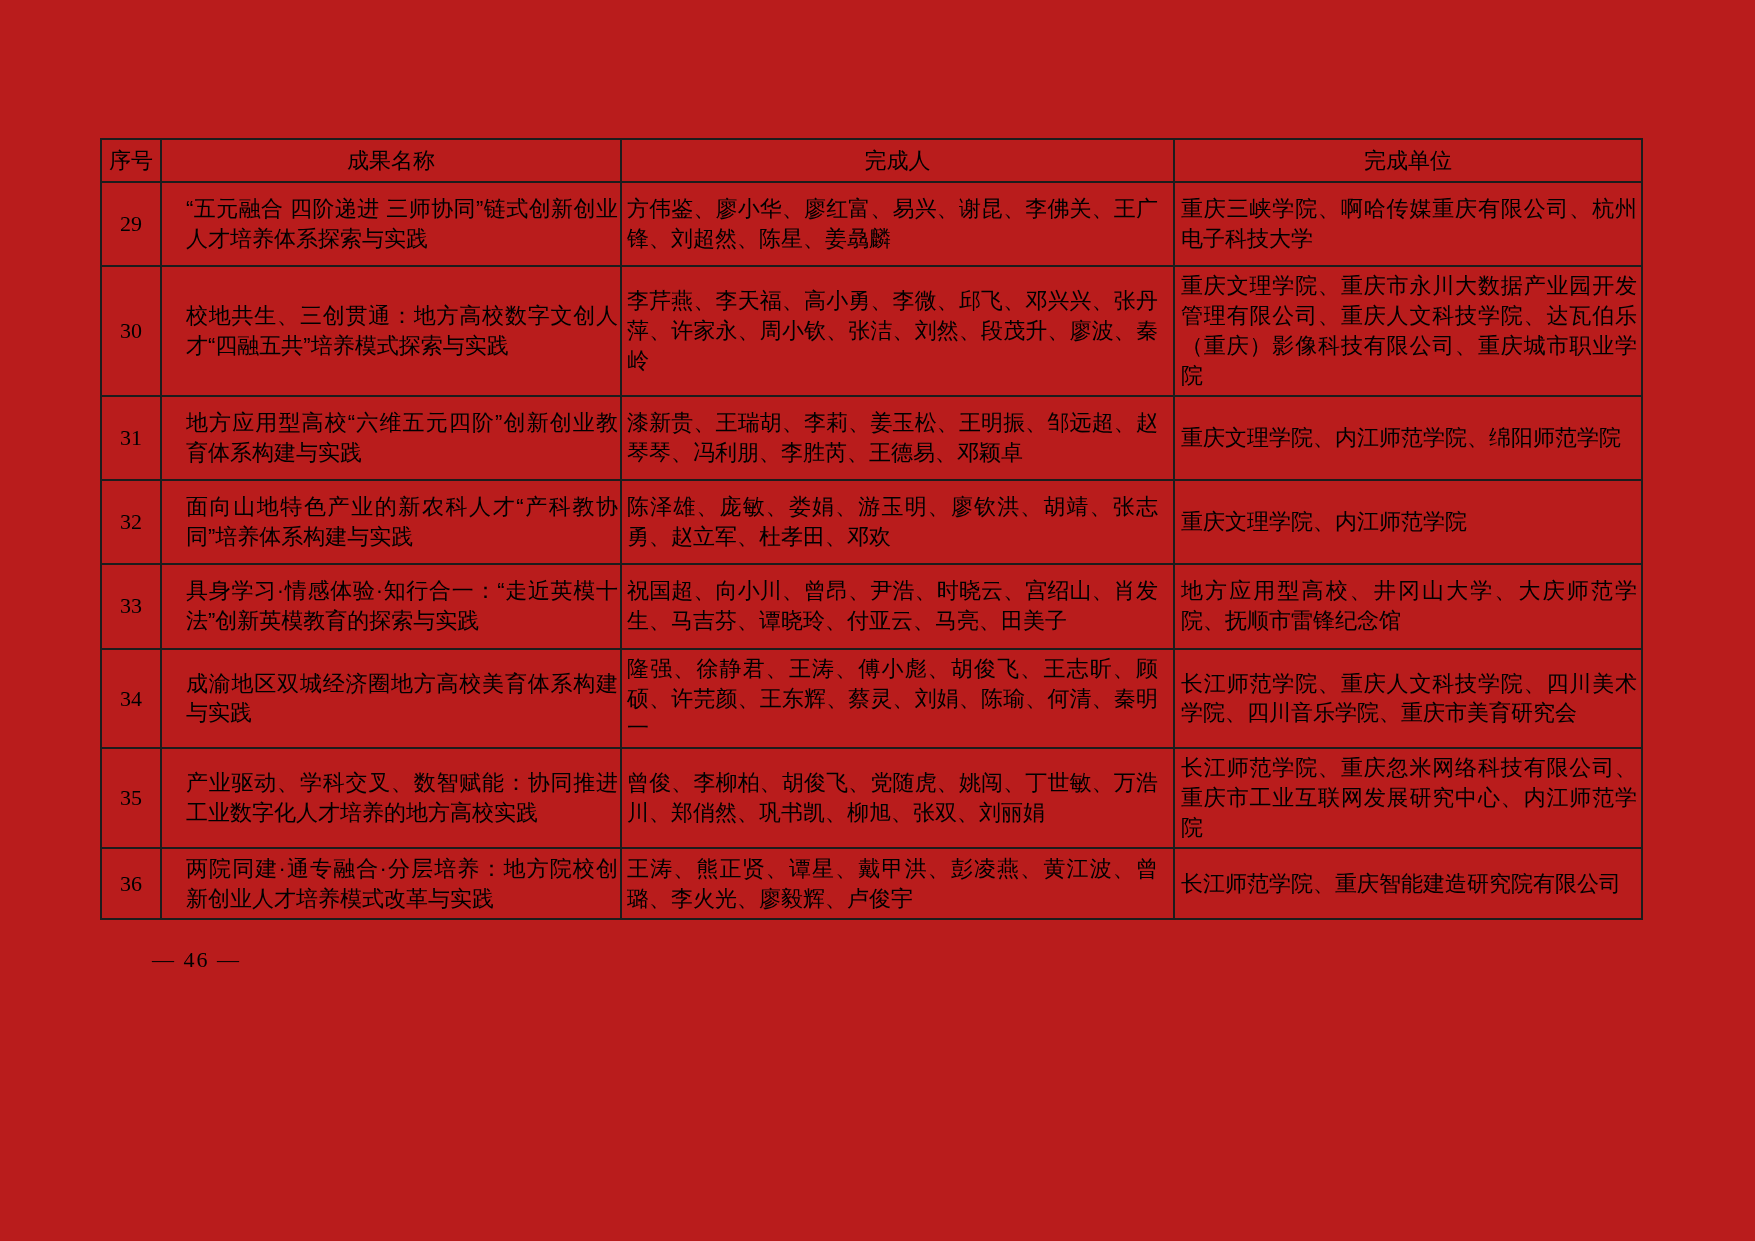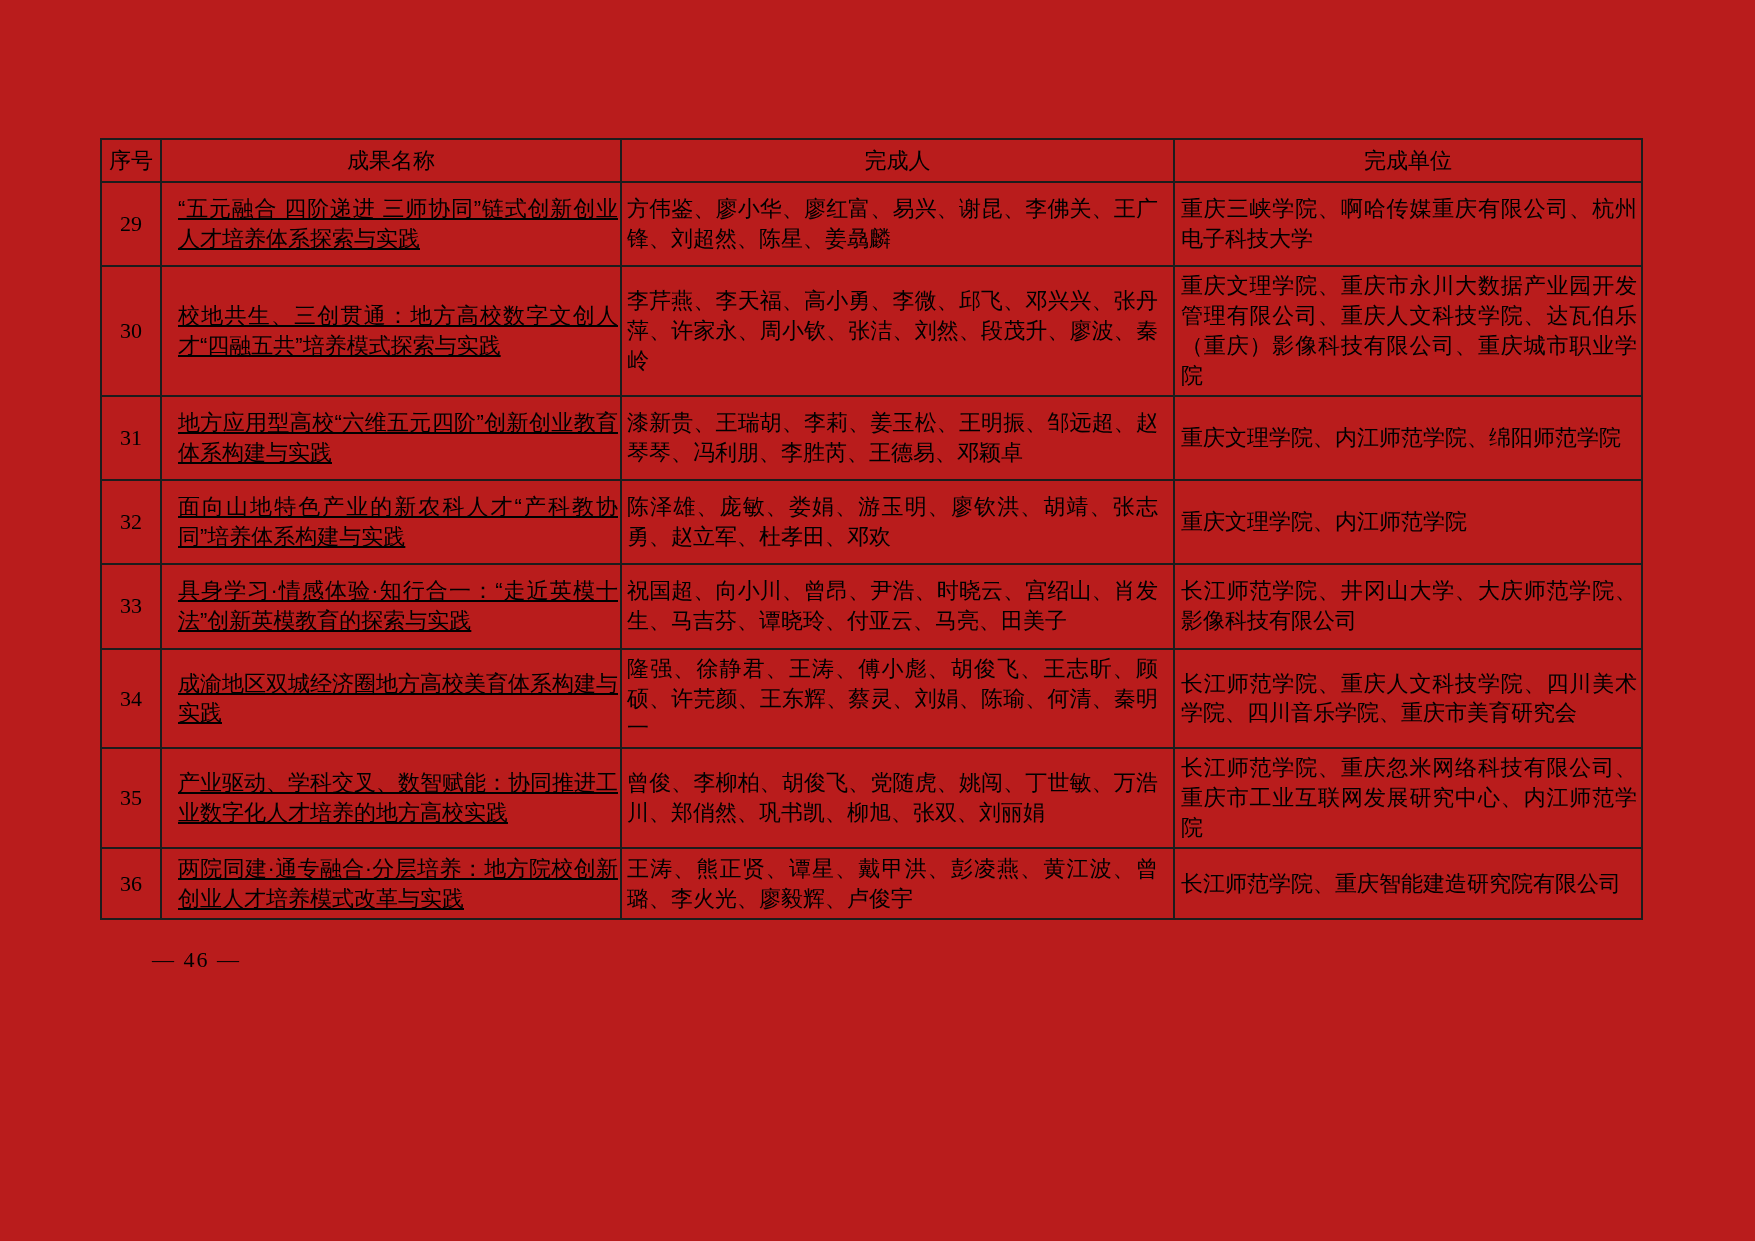--- a/index.html
+++ b/index.html
@@ -40,22 +40,21 @@
   }
   td.no {
     text-align: center;
     font-family: "Liberation Serif", serif;
     font-size: 25px;
     padding: 0;
     border-radius: 12px;
   }
   td.name {
     text-align: justify;
-    padding: 4px 2px 4px 16px;
-    text-decoration: underline;
+    padding: 4px 2px 4px 24px;
   }
   td.people {
     text-align: justify;
     padding: 4px 15px 4px 5px;
   }
   td.units {
     text-align: justify;
     padding: 4px 4px 4px 6px;
     margin-left: 11px;
   }
@@ -125,21 +124,21 @@
     <td class="no">32</td>
     <td class="name">面向山地特色产业的新农科人才“产科教协同”培养体系构建与实践</td>
     <td class="people">陈泽雄、庞敏、娄娟、游玉明、廖钦洪、胡靖、张志勇、赵立军、杜孝田、邓欢</td>
     <td class="units">重庆文理学院、内江师范学院</td>
   </tr>
 
   <tr>
     <td class="no">33</td>
     <td class="name">具身学习·情感体验·知行合一：“走近英模十法”创新英模教育的探索与实践</td>
     <td class="people">祝国超、向小川、曾昂、尹浩、时晓云、宫绍山、肖发生、马吉芬、谭晓玲、付亚云、马亮、田美子</td>
-    <td class="units">长江师范学院、井冈山大学、大庆师范学院、影像科技有限公司</td>
+    <td class="units">地方应用型高校、井冈山大学、大庆师范学院、抚顺市雷锋纪念馆</td>
   </tr>
 
   <tr>
     <td class="no">34</td>
     <td class="name">成渝地区双城经济圈地方高校美育体系构建与实践</td>
     <td class="people">隆强、徐静君、王涛、傅小彪、胡俊飞、王志昕、顾硕、许芫颜、王东辉、蔡灵、刘娟、陈瑜、何清、秦明一</td>
     <td class="units">长江师范学院、重庆人文科技学院、四川美术学院、四川音乐学院、重庆市美育研究会</td>
   </tr>
 
   <tr>

